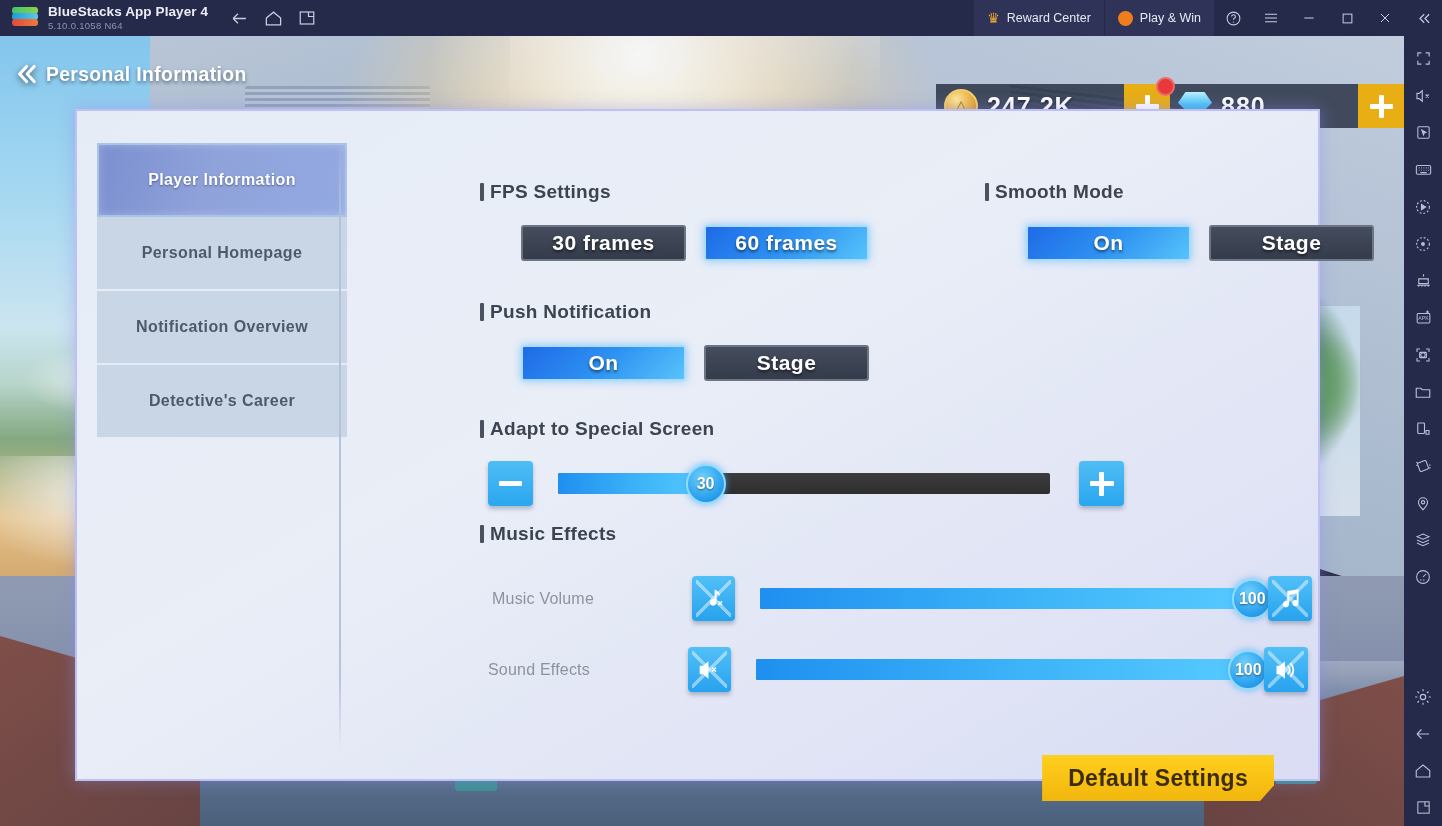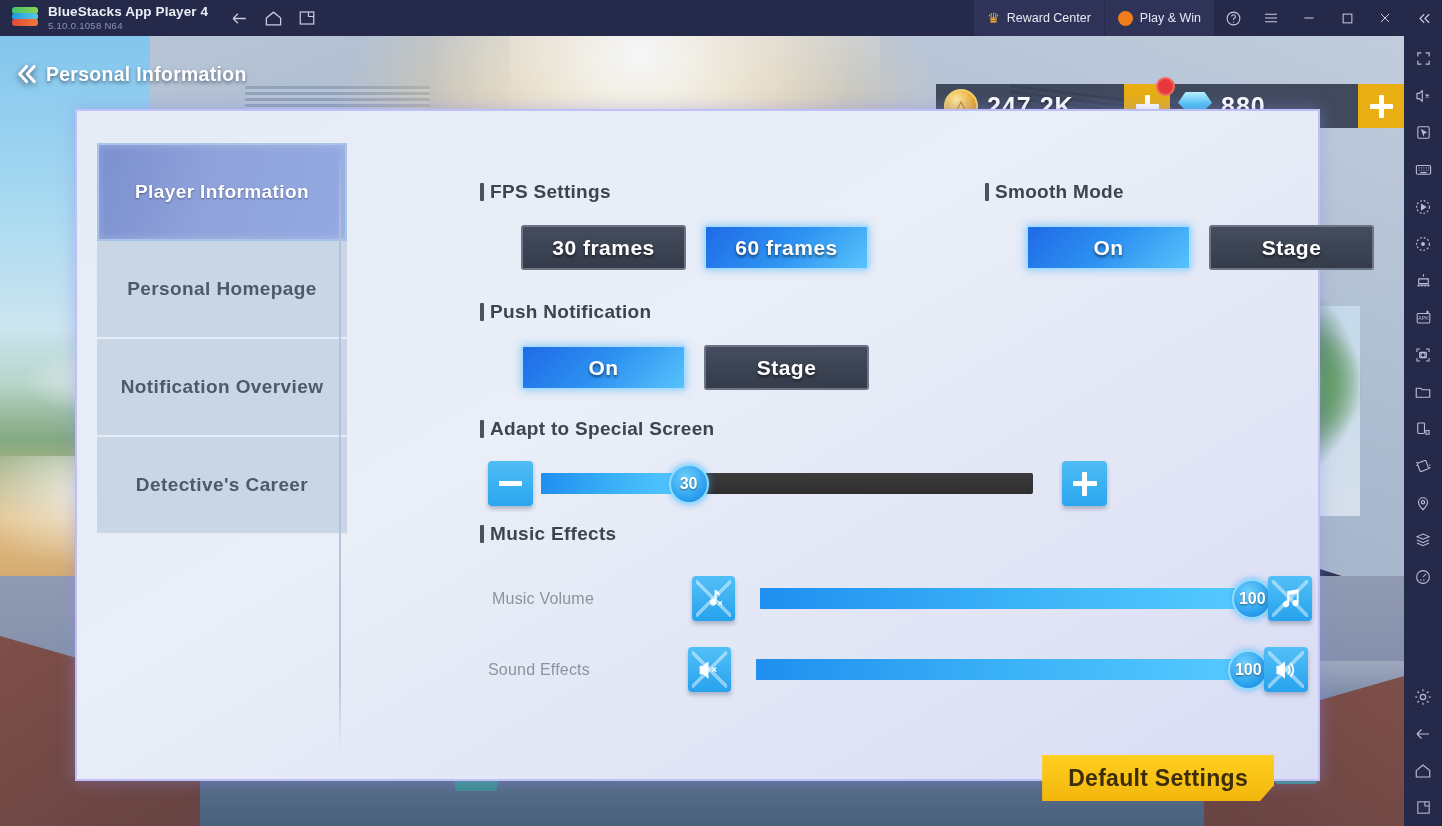--- a/index.html
+++ b/index.html
@@ -115,22 +115,22 @@
     border-radius:50%; background:#e8383b; border:2px solid #f06a64; }
 
   
   #panel { position:absolute; left:75px; top:73px; width:1245px; height:672px;
     background:linear-gradient(150deg,#e6ecf6 0%,#e9eef7 42%,#dfe3f5 80%,#d9dcf3 100%);
     border:2px solid rgba(183,186,246,.85);
     box-shadow:0 0 16px rgba(140,140,235,.45); z-index:10; }
 
   
   #side { position:absolute; left:20px; top:32px; width:250px; }
-  .side-item { position:relative; height:98px; display:flex; align-items:center;
-    justify-content:center; font-size:19px; color:#4e5a68; font-weight:bold;
+  .side-item { position:relative; height:74px; display:flex; align-items:center;
+    justify-content:center; font-size:16px; color:#4e5a68; font-weight:bold;
     letter-spacing:.4px; font-family:"Liberation Sans Narrow","Liberation Sans",sans-serif;
     background:#c8d6e6; border-bottom:2px solid #e6ecf6; }
   .side-item.sel-soft { background:linear-gradient(105deg,#7b8fd0 0%,#8fa2da 45%,#93a9e2 100%);
     color:#fff; border:2px solid #a8c4e8; text-shadow:0 1px 2px rgba(25,40,80,.55);
     box-shadow:inset 0 0 10px rgba(255,255,255,.25); }
   .side-item.sel-active { background:linear-gradient(100deg,#1e63e0 0%,#2d8df0 55%,#46b4fb 100%);
     color:#fff; border:2px solid #8fd4ff; text-shadow:0 1px 2px rgba(10,40,90,.6);
     box-shadow:0 0 10px rgba(70,170,250,.65);
     clip-path:polygon(0 0,88% 0,100% 50%,88% 100%,0 100%);
     width:258px; }
@@ -140,21 +140,21 @@
   
   #content { position:absolute; left:325px; top:0; width:918px; height:672px; }
 
   .sec-title { display:flex; align-items:center; font-size:19px; color:#3c4450;
     font-weight:bold; letter-spacing:.3px;
     font-family:"Liberation Sans Narrow","Liberation Sans",sans-serif; }
   .sec-title::before { content:""; display:inline-block; width:4px; height:18px;
     background:#4a5260; margin-right:6px; border-radius:1px; }
 
   .seg { display:flex; gap:18px; }
-  .seg-btn { width:165px; height:45px; display:flex; align-items:center;
+  .seg-btn { width:165px; height:36px; display:flex; align-items:center;
     justify-content:center; font-size:21px; font-weight:bold; color:#fff;
     letter-spacing:.5px; font-family:"Liberation Sans Narrow","Liberation Sans",sans-serif;
     text-shadow:0 2px 3px rgba(0,0,0,.55);
     background:linear-gradient(180deg,#454d5e,#343b4a); border:2px solid #6d7585;
     border-radius:3px; }
   .seg-btn.on { background:linear-gradient(135deg,#1f6ae6 0%,#2e93f2 52%,#57c3fb 100%);
     border:2px solid #a9dcff; box-shadow:0 0 8px rgba(70,170,250,.55); }
 
   .row { display:flex; align-items:center; }
   .row-label { width:205px; font-size:16px; color:#8d939e; line-height:1.25;
@@ -385,21 +385,21 @@
           </div>
         </div>
 
         <div style="position:absolute;left:78px;top:307px;">
           <div class="sec-title">Adapt to Special Screen</div>
         </div>
         <div class="row" style="position:absolute;left:86px;top:350px;width:820px;">
           <div class="sq-btn">
             <div class="minus-g"></div>
           </div>
-          <div class="slider" style="position:relative;width:492px;margin-left:8px;">
+          <div class="slider" style="position:relative;width:492px;margin-left:25px;">
             <div class="s-track"></div>
             <div class="s-fill" id="space-fill" style="width: 147.6px;"></div>
             <div class="s-thumb" id="space-thumb" style="left: 127.6px;">
               <span>30</span>
             </div>
           </div>
           <div class="sq-btn" style="margin-left:29px;">
             <div class="plus-g"></div>
           </div>
         </div>

